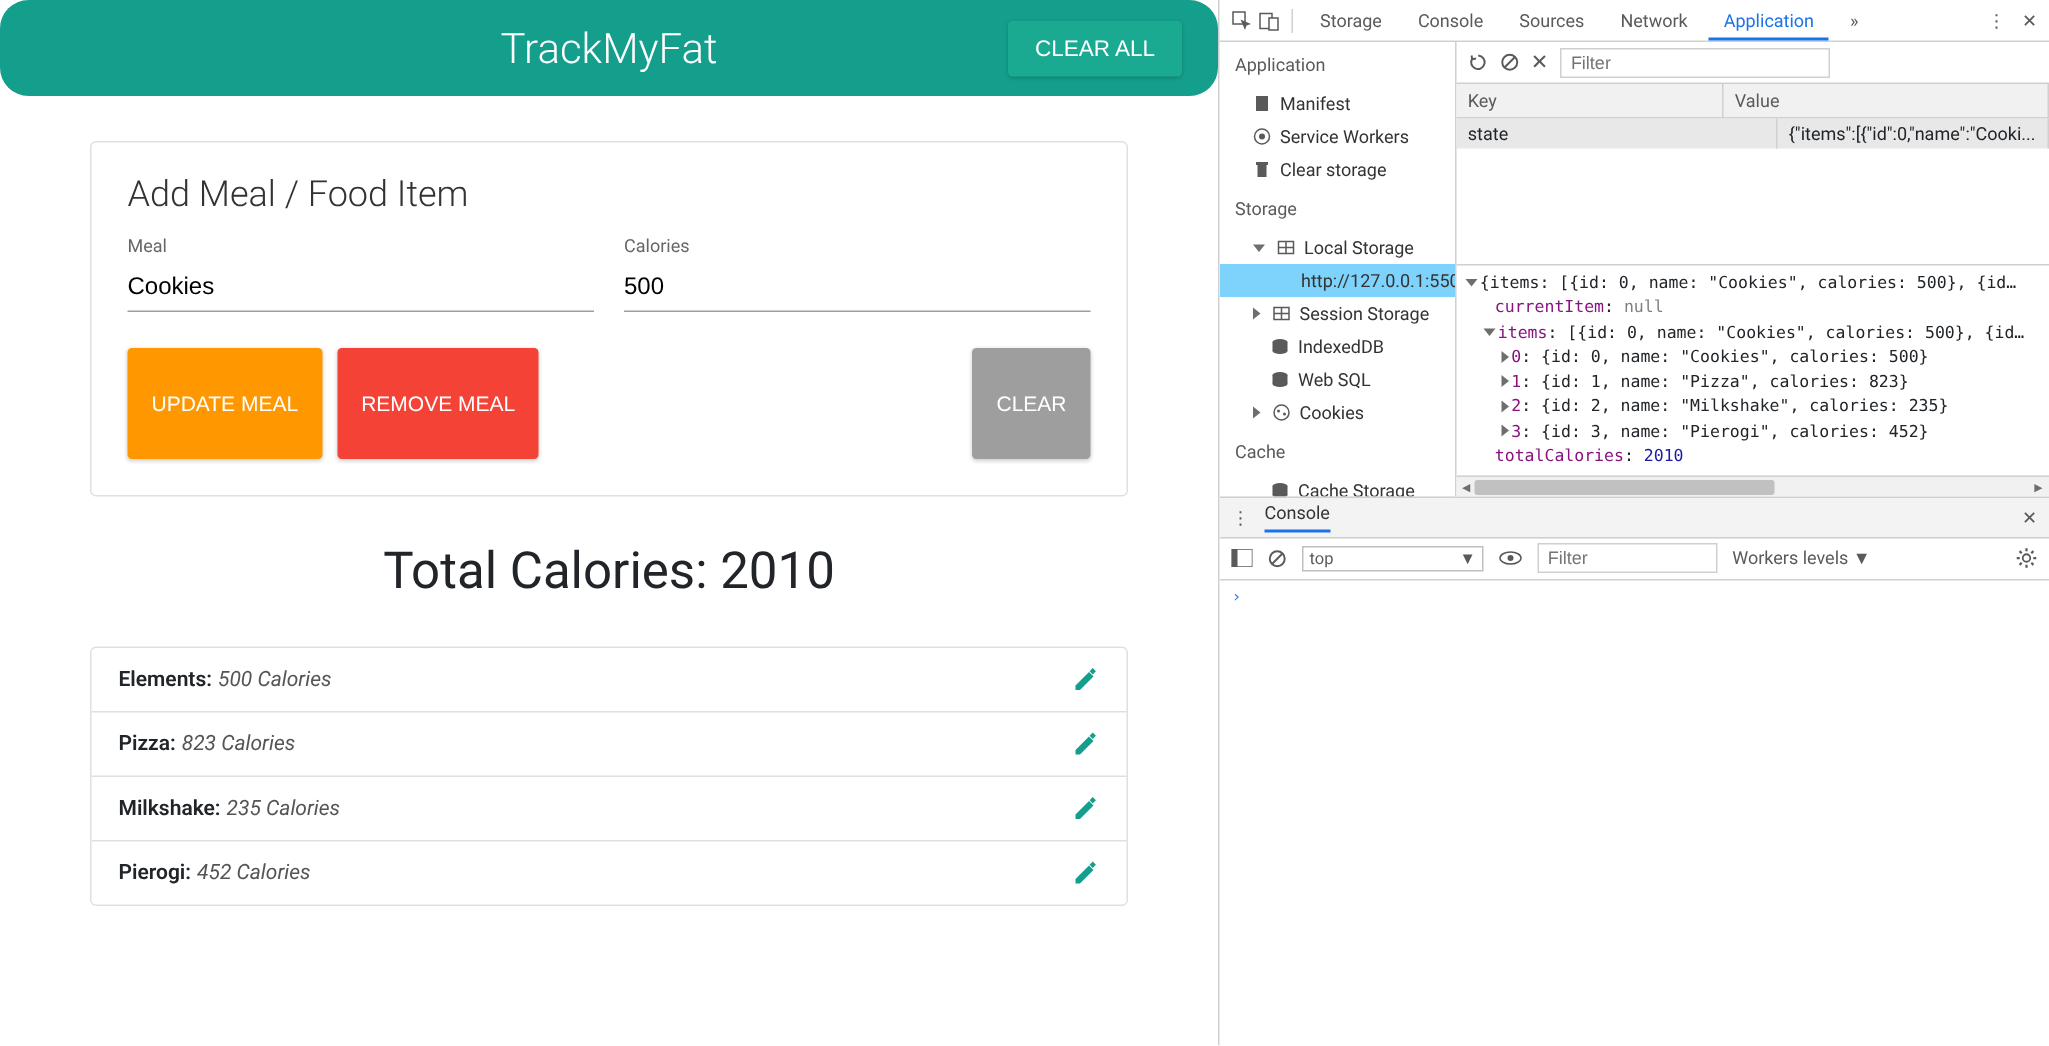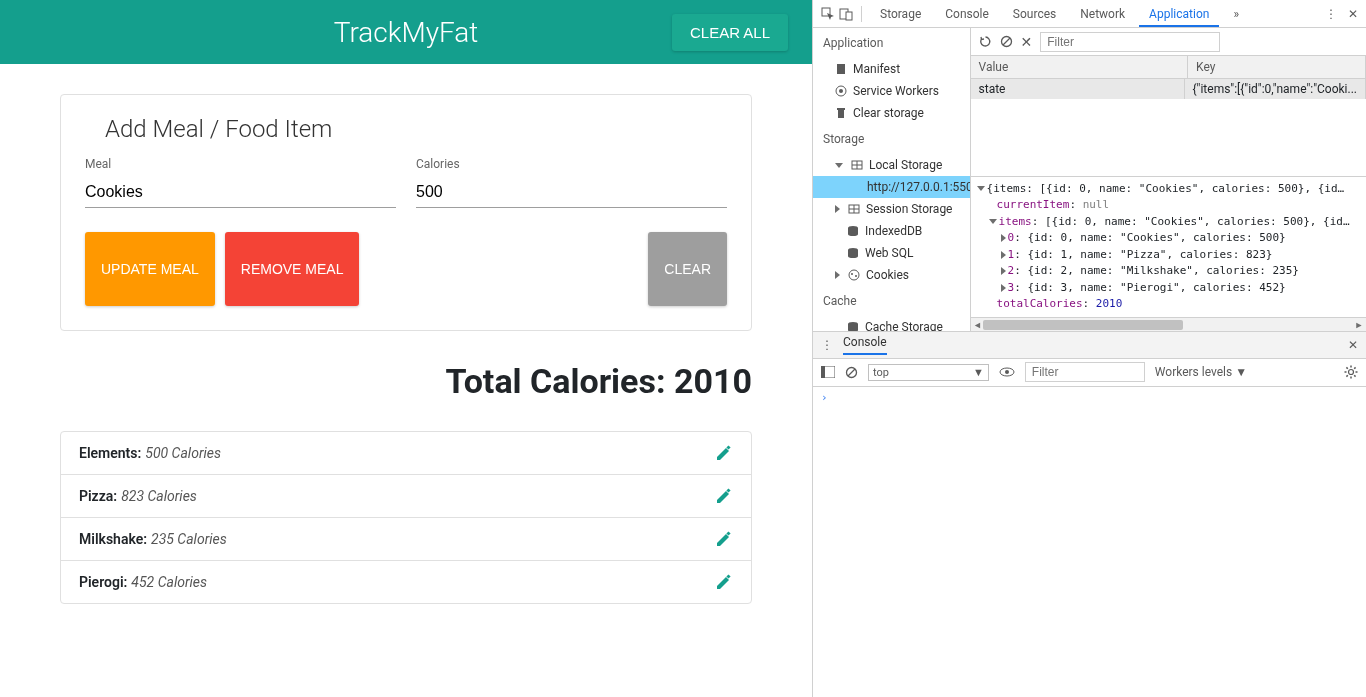--- a/index.html
+++ b/index.html
@@ -2,36 +2,36 @@
 <html><head>
 <meta charset="utf-8">
 <style>
 * { box-sizing: border-box; margin: 0; padding: 0; }
 body { font-family: -apple-system, "Segoe UI", Roboto, sans-serif; font-size: 14px; color: #212529; }
 .app-window { display: flex; width: 1366px; height: 697px; }
 .app-left { width: 812px; background: #fff; overflow: hidden; }
 .app-right { width: 554px; border-left: 1px solid #d0d0d0; display: flex; flex-direction: column; background: #fff; }
 
 
-.header { background: #149f8d; height: 64px; display: flex; align-items: center; justify-content: center; position: relative; }
+.header { background: #149f8d; height: 64px; display: flex; align-items: center; justify-content: center; position: relative; border-radius: 19px; }
 .brand { color: #fff; font-size: 28px; font-weight: 300; }
 .clear-btn { position: absolute; right: 24px; top: 14px; background: #1aa991; color: #fff; border: none; padding: 10px 18px; font-size: 15px; border-radius: 3px; cursor: pointer; box-shadow: 0 1px 3px rgba(0,0,0,0.2); }
 .content { padding: 30px 60px; }
 .card { border: 1px solid #e0e0e0; border-radius: 4px; padding: 20px 24px 24px; margin-bottom: 30px; }
-.card-title { font-size: 24px; font-weight: 300; color: #333; margin-bottom: 14px; margin-left: 20px; }
+.card-title { font-size: 24px; font-weight: 300; color: #333; margin-bottom: 14px; }
 .row { display: flex; gap: 20px; }
 .col { flex: 1; }
 .label { font-size: 12px; color: #666; margin-bottom: 6px; display: block; }
 .input { width: 100%; border: none; border-bottom: 1px solid #9e9e9e; padding: 6px 0; font-size: 16px; outline: none; background: transparent; }
 .btn-row { margin-top: 24px; display: flex; gap: 10px; align-items: center; }
 .btn { border: none; padding: 29px 16px; font-size: 14px; font-weight: 500; color: #fff; border-radius: 3px; cursor: pointer; box-shadow: 0 1px 3px rgba(0,0,0,0.2); }
 .btn-orange { background: #ff9800; }
 .btn-red { background: #f44336; }
 .btn-grey { background: #9e9e9e; margin-left: auto; }
-.total { text-align: right; font-size: 34px; font-weight: 700; margin-bottom: 30px; }
+.total { text-align: center; font-size: 34px; font-weight: 400; margin-bottom: 30px; }
 .list { border: 1px solid #e0e0e0; border-radius: 4px; }
 .list-item { display: flex; align-items: center; padding: 12px 18px; border-bottom: 1px solid #e0e0e0; }
 .list-item:last-child { border-bottom: none; }
 .item-name { font-weight: 600; }
 .item-cal { font-style: italic; color: #555; margin-left: 4px; }
 .edit-icon { margin-left: auto; color: #149f8d; cursor: pointer; }
 
 
 .dt-top { height: 28px; border-bottom: 1px solid #d0d0d0; display: flex; align-items: center; padding: 0 8px; font-size: 12px; color: #5a5a5a; gap: 4px; }
 .dt-tab { padding: 6px 10px; cursor: pointer; }
@@ -275,22 +275,22 @@
           <span>
               <svg width="13" height="13">
                 <circle cx="6.5" cy="6.5" r="5" fill="none" stroke="#5a5a5a" stroke-width="1.3"></circle>
                 <line x1="3" y1="10" x2="10" y2="3" stroke="#5a5a5a" stroke-width="1.3"></line>
               </svg>
             </span>
           <span style="font-size:14px;color:#5a5a5a">✕</span>
           <input class="dt-filter" placeholder="Filter" style="">
         </div>
         <div class="dt-table-h">
+          <div class="dt-th k">Key</div>
           <div class="dt-th v">Value</div>
-          <div class="dt-th k">Key</div>
         </div>
         <div class="dt-row">
           <div class="dt-td k">state</div>
           <div class="dt-td v">{"items":[{"id":0,"name":"Cooki...</div>
         </div>
         <div class="dt-empty"></div>
 
         <div class="dt-obj">
           <span class="ln"><span class="tri tri-d"></span><span>{items: [{id: 0, name: "Cookies", calories: 500}, {id…</span></span>
           <span class="ln" style="padding-left:20px"><span class="k-purple">currentItem</span>: <span class="v-grey">null</span></span>

